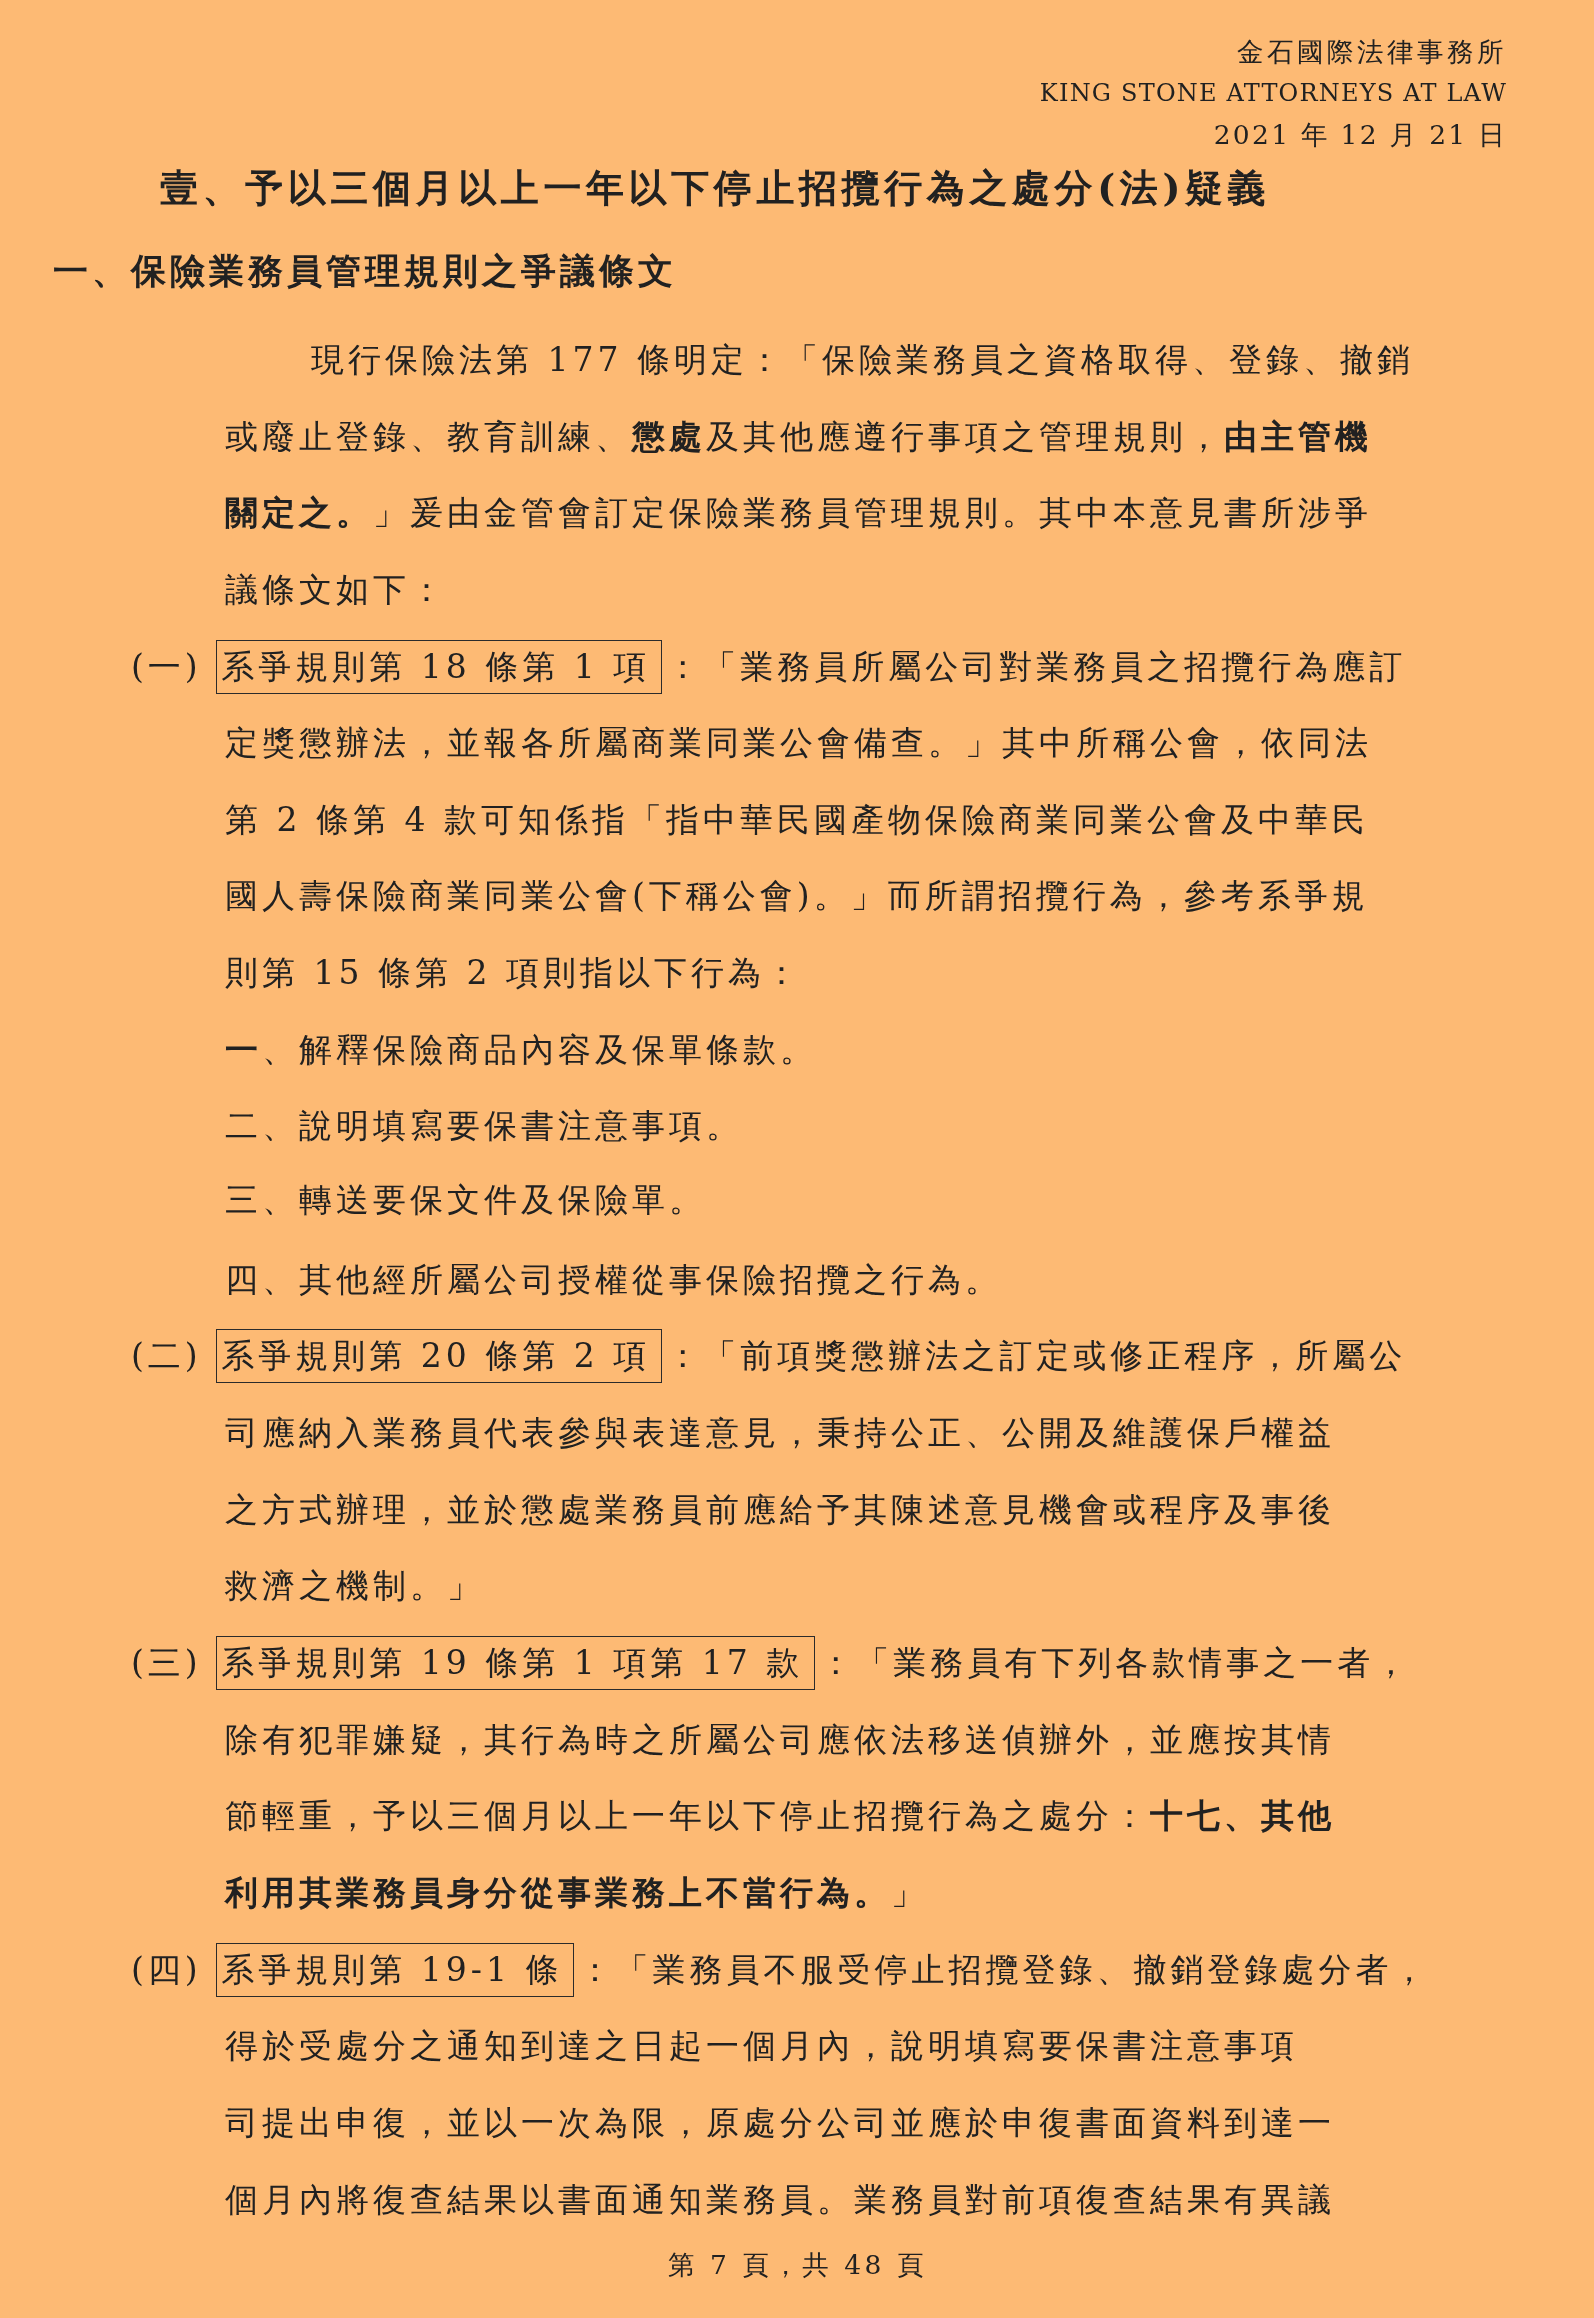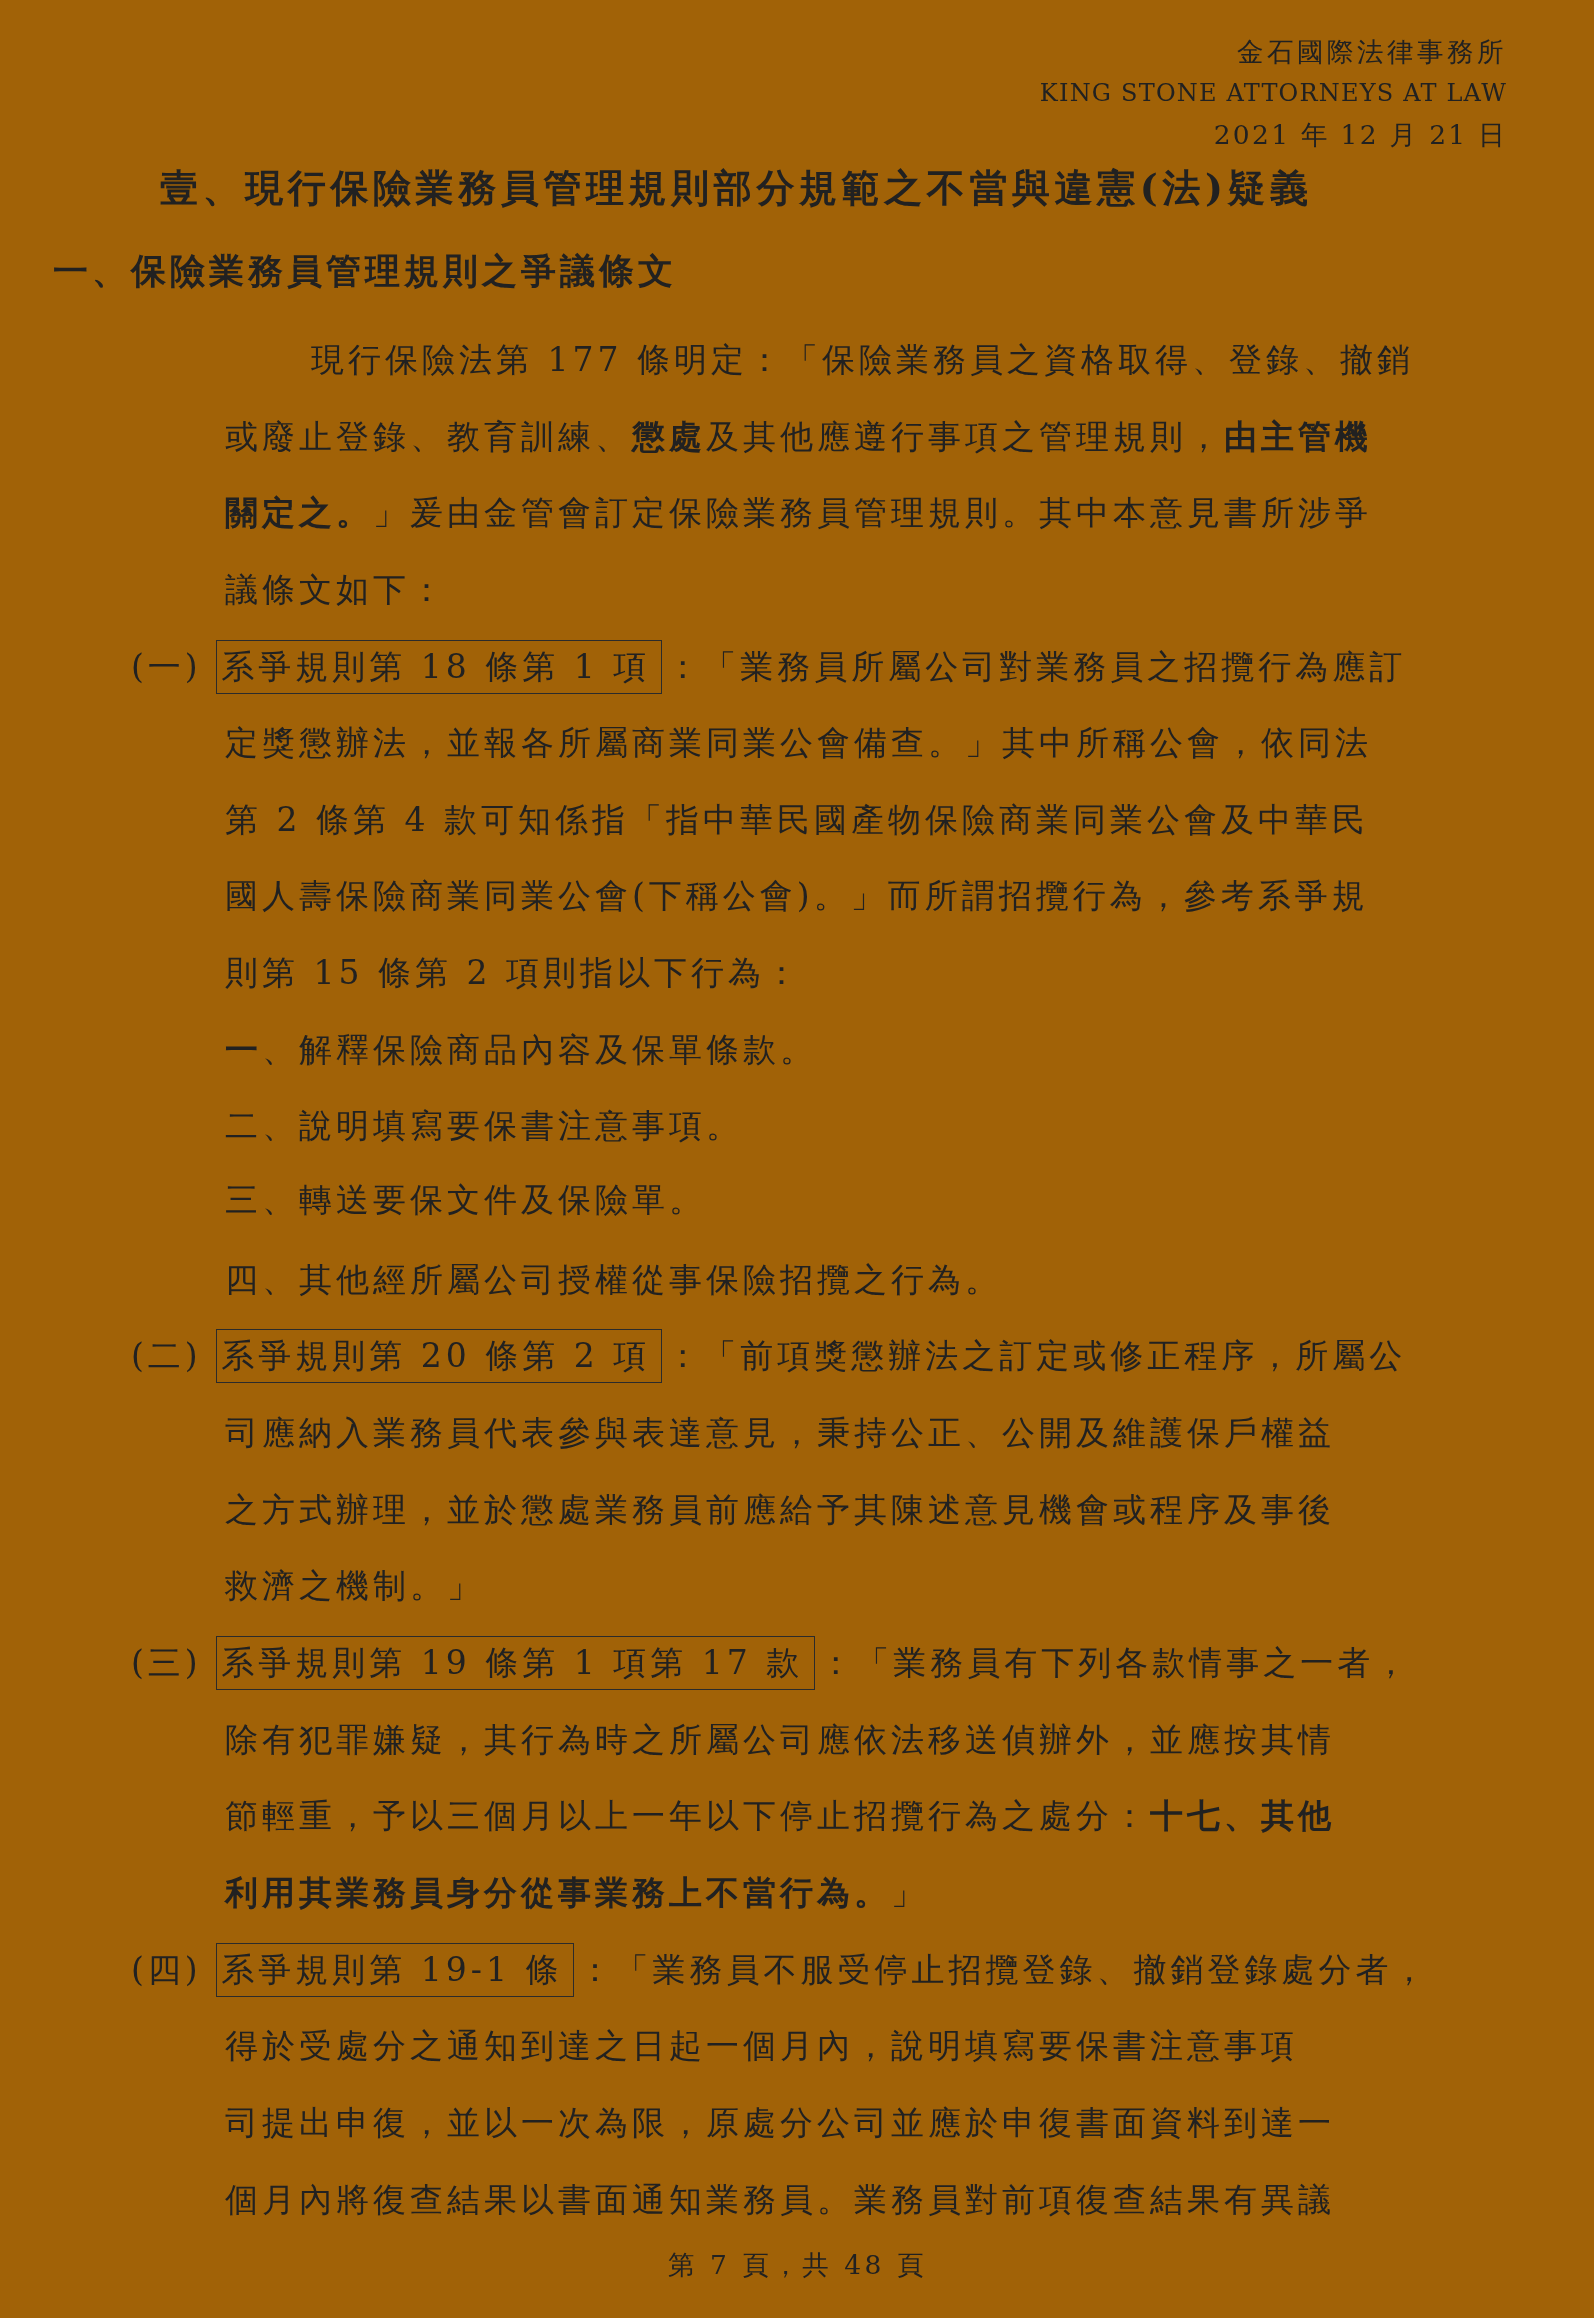--- a/index.html
+++ b/index.html
@@ -1,19 +1,19 @@
 <!DOCTYPE html>
 <html style="font-size:9.2px"><head>
 <meta charset="utf-8">
 <style>
   html,body{margin:0;padding:0;background:#e8e8e8;}
   #page{
     position:relative;
     width:1595px;height:2319px;
-    background:#a16207;
+    background:#fdba74;
     font-family:"DejaVu Serif","Liberation Serif",serif;
     color:#212121;
     overflow:hidden;
   }
   
   #letterhead{
     position:absolute;top:30px;right:88px;
     text-align:right;
   }
   .lh-zh{font-size:26.5px;letter-spacing:3.5px;line-height:43px;}
@@ -57,21 +57,21 @@
 <body>
 
 <div id="page">
 
   <div id="letterhead">
     <div class="lh-zh">金石國際法律事務所</div>
     <div class="lh-en">KING STONE ATTORNEYS AT LAW</div>
     <div class="lh-date">2021 年 12 月 21 日</div>
   </div>
 
-  <div id="doc-title">壹、現行保險業務員管理規則部分規範之不當與違憲(法)疑義</div>
+  <div id="doc-title">壹、予以三個月以上一年以下停止招攬行為之處分(法)疑義</div>
 
   <div id="section-heading">一、保險業務員管理規則之爭議條文</div>
 
   <div id="body-text">
       <div class="line l-first" style="top: 343px;"><span class="">現行保險法第 177 條明定：「保險業務員之資格取得、登錄、撤銷</span></div>
       <div class="line l-cont" style="top: 420px;"><span class="">或廢止登錄、教育訓練、</span><span class="b">懲處</span><span class="">及其他應遵行事項之管理規則，</span><span class="b">由主管機</span></div>
       <div class="line l-cont" style="top: 496px;"><span class="b">關定之。</span><span class="">」爰由金管會訂定保險業務員管理規則。其中本意見書所涉爭</span></div>
       <div class="line l-cont" style="top: 573px;"><span class="">議條文如下：</span></div>
       <div class="line l-item" style="top: 650px;"><span class="marker">(一)</span><span class="boxed ">系爭規則第 18 條第 1 項</span><span class="">：「業務員所屬公司對業務員之招攬行為應訂</span></div>
       <div class="line l-cont" style="top: 726px;"><span class="">定獎懲辦法，並報各所屬商業同業公會備查。」其中所稱公會，依同法</span></div>

